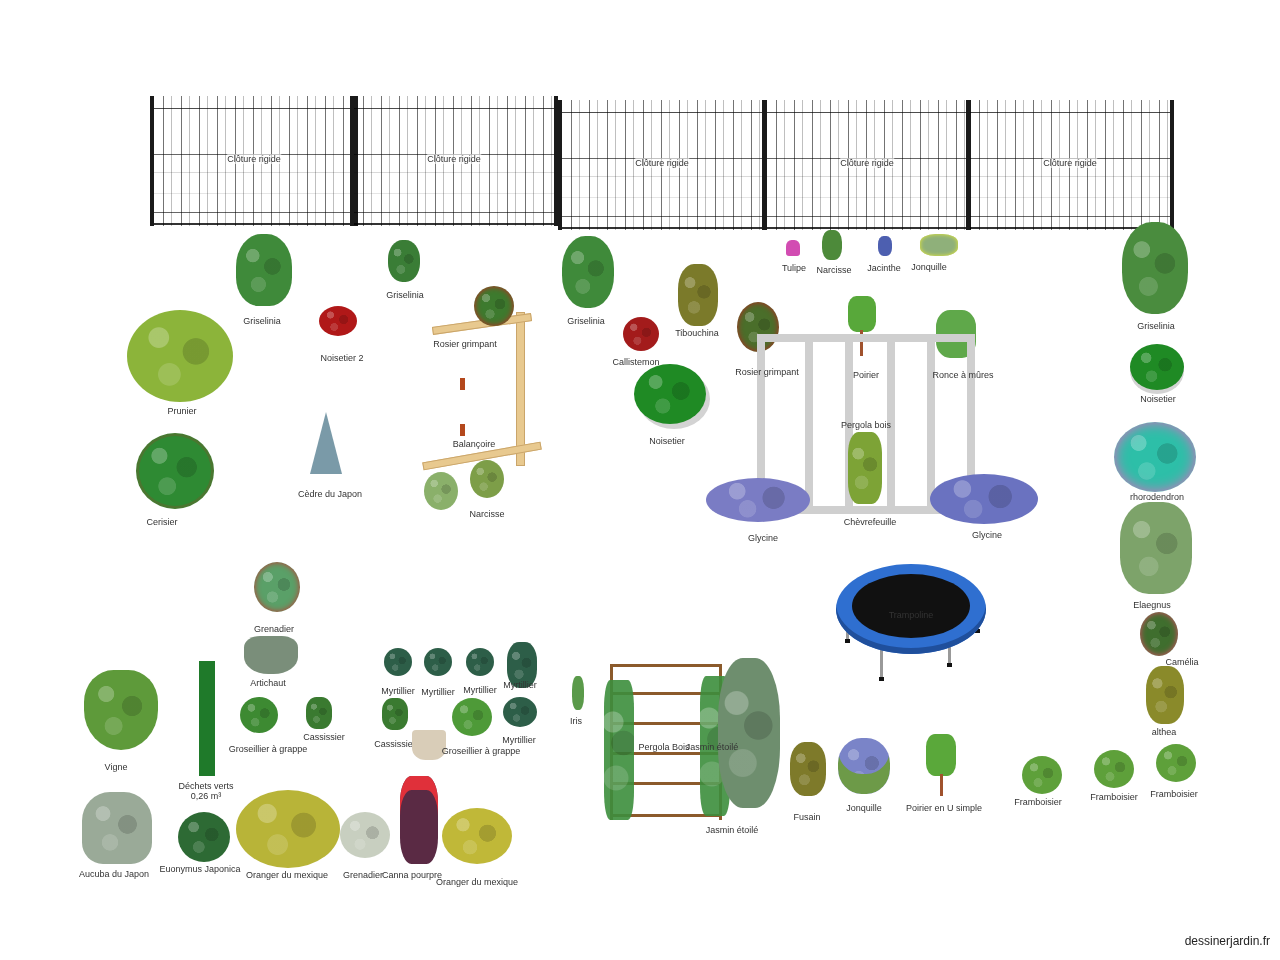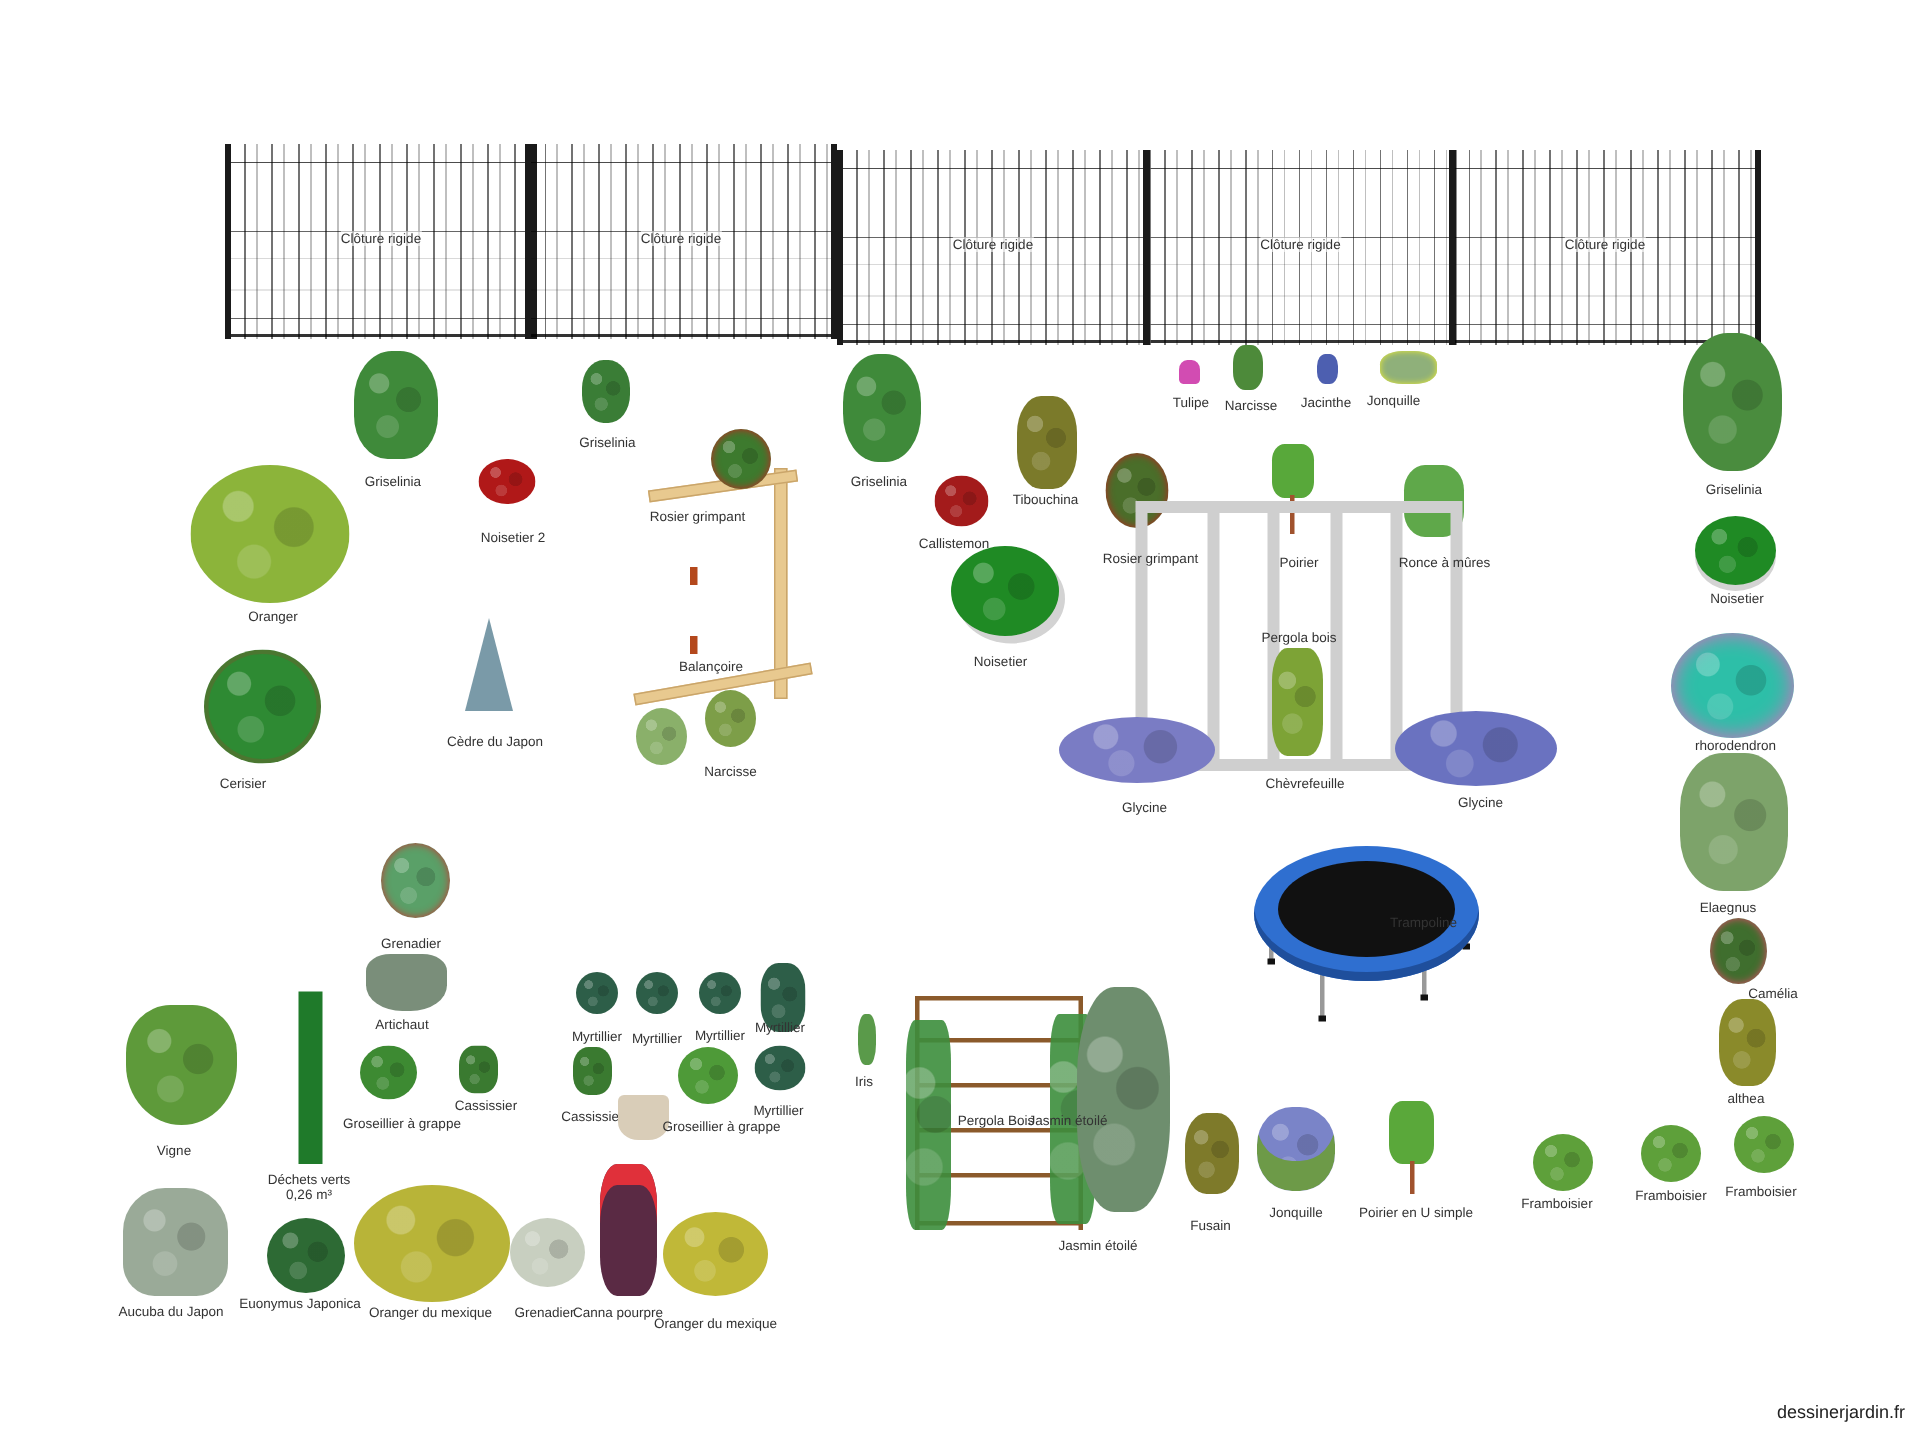--- a/index.html
+++ b/index.html
@@ -43,21 +43,21 @@
     .trampoline {
       position: absolute; left: 836px; top: 564px; width: 150px; height: 90px;
       border-radius: 50%; background: #2f6fd0; box-shadow: inset 0 -6px 0 #1f4f9c;
     }
     .trampoline .mat {
       position: absolute; left: 16px; top: 10px; right: 16px; bottom: 16px;
       border-radius: 50%; background: #111;
     }
     .trampoline .tlabel {
       position: absolute; left: 50%; top: 46px; transform: translateX(-50%);
-      font-size: 9px; color: #333; white-space: nowrap; margin-left: 38px;
+      font-size: 9px; color: #333; white-space: nowrap;
     }
     .leg { position: absolute; width: 3px; background: #999; }
     .leg::after { content: ""; position: absolute; bottom: -3px; left: -1px; width: 5px; height: 4px; background: #111; }
     .pergola-bois { position: absolute; left: 610px; top: 664px; width: 112px; height: 156px; }
     .pergola-bois .rail { position: absolute; left: 0; right: 0; height: 3px; background: #8b5a2b; }
     .pergola-bois .post { position: absolute; top: 0; bottom: 0; width: 3px; background: #8b5a2b; }
     .compost { position: absolute; left: 199px; top: 661px; width: 16px; height: 115px; background: #1f7a2a; }
     .watermark { position: absolute; right: 10px; bottom: 12px; font-size: 12px; color: #222; }
   </style>
 </head>
@@ -84,21 +84,21 @@
   <div class="plant shrub" style="left:236px;top:234px;width:56px;height:72px;background-color:#3f8a3a;border-radius:45% 45% 40% 40%;"></div>
   <span class="lbl" style="left:262px;top:316px;">Griselinia</span>
 
   <div class="plant shrub" style="left:388px;top:240px;width:32px;height:42px;background-color:#3a7d36;border-radius:45%;"></div>
   <span class="lbl" style="left:405px;top:290px;">Griselinia</span>
 
   <div class="plant shrub" style="left:319px;top:306px;width:38px;height:30px;background-color:#b01818;"></div>
   <span class="lbl" style="left:342px;top:353px;">Noisetier 2</span>
 
   <div class="plant shrub" style="left:127px;top:310px;width:106px;height:92px;background-color:#8cb43a;"></div>
-  <span class="lbl" style="left:182px;top:406px;">Oranger</span>
+  <span class="lbl" style="left:182px;top:406px;">Prunier</span>
 
   <div class="plant shrub" style="left:136px;top:433px;width:78px;height:76px;background-color:#2e8a33;box-shadow:inset 0 0 0 3px #c42a2a33;"></div>
   <span class="lbl" style="left:162px;top:517px;">Cerisier</span>
 
   <div class="item" style="left:310px;top:412px;width:0;height:0;border-left:16px solid transparent;border-right:16px solid transparent;border-bottom:62px solid #7a9aa8;"></div>
   <span class="lbl" style="left:330px;top:489px;">Cèdre du Japon</span>
 
   <div class="swing-post" style="left:516px;top:312px;width:7px;height:152px;"></div>
   <div class="swing-post" style="left:432px;top:320px;width:98px;height:6px;transform:rotate(-8deg);"></div>
   <div class="swing-post" style="left:422px;top:452px;width:118px;height:6px;transform:rotate(-10deg);"></div>

